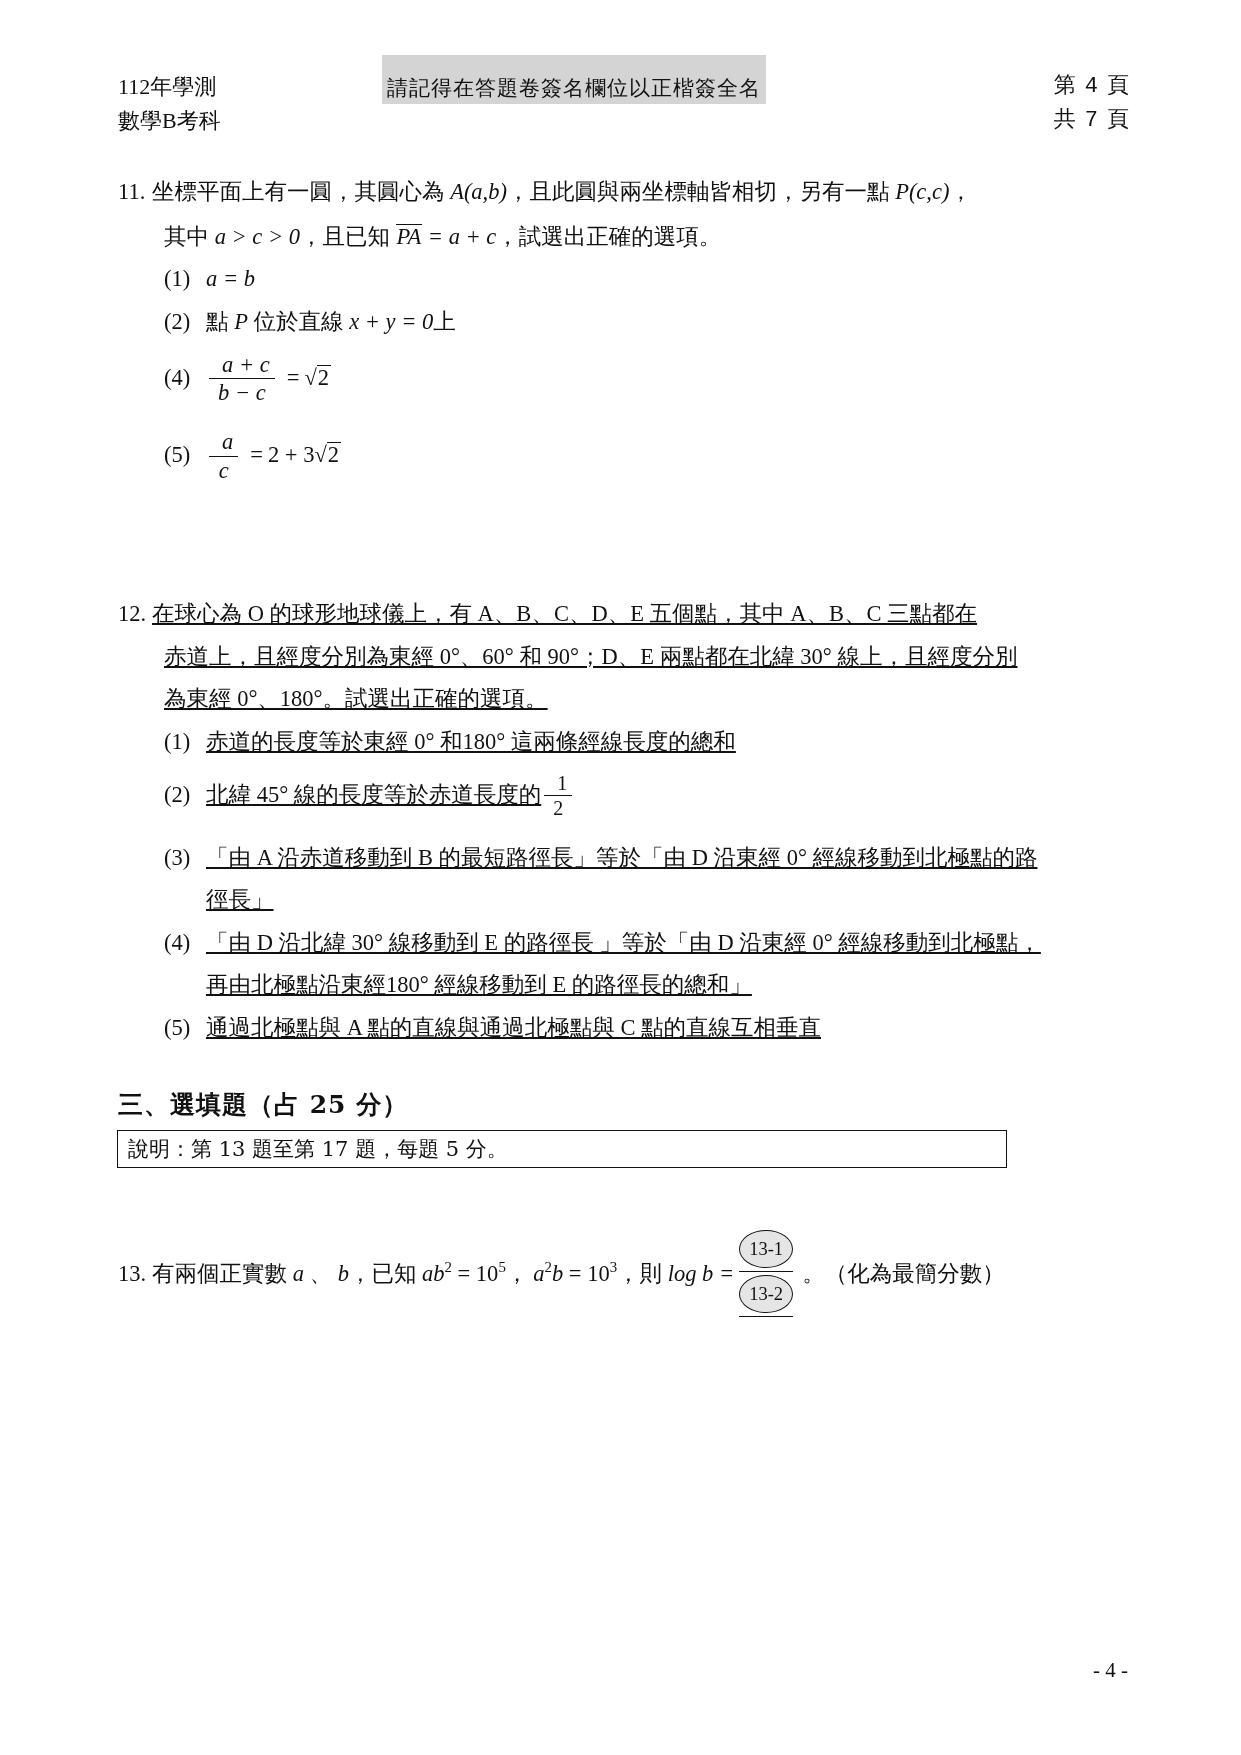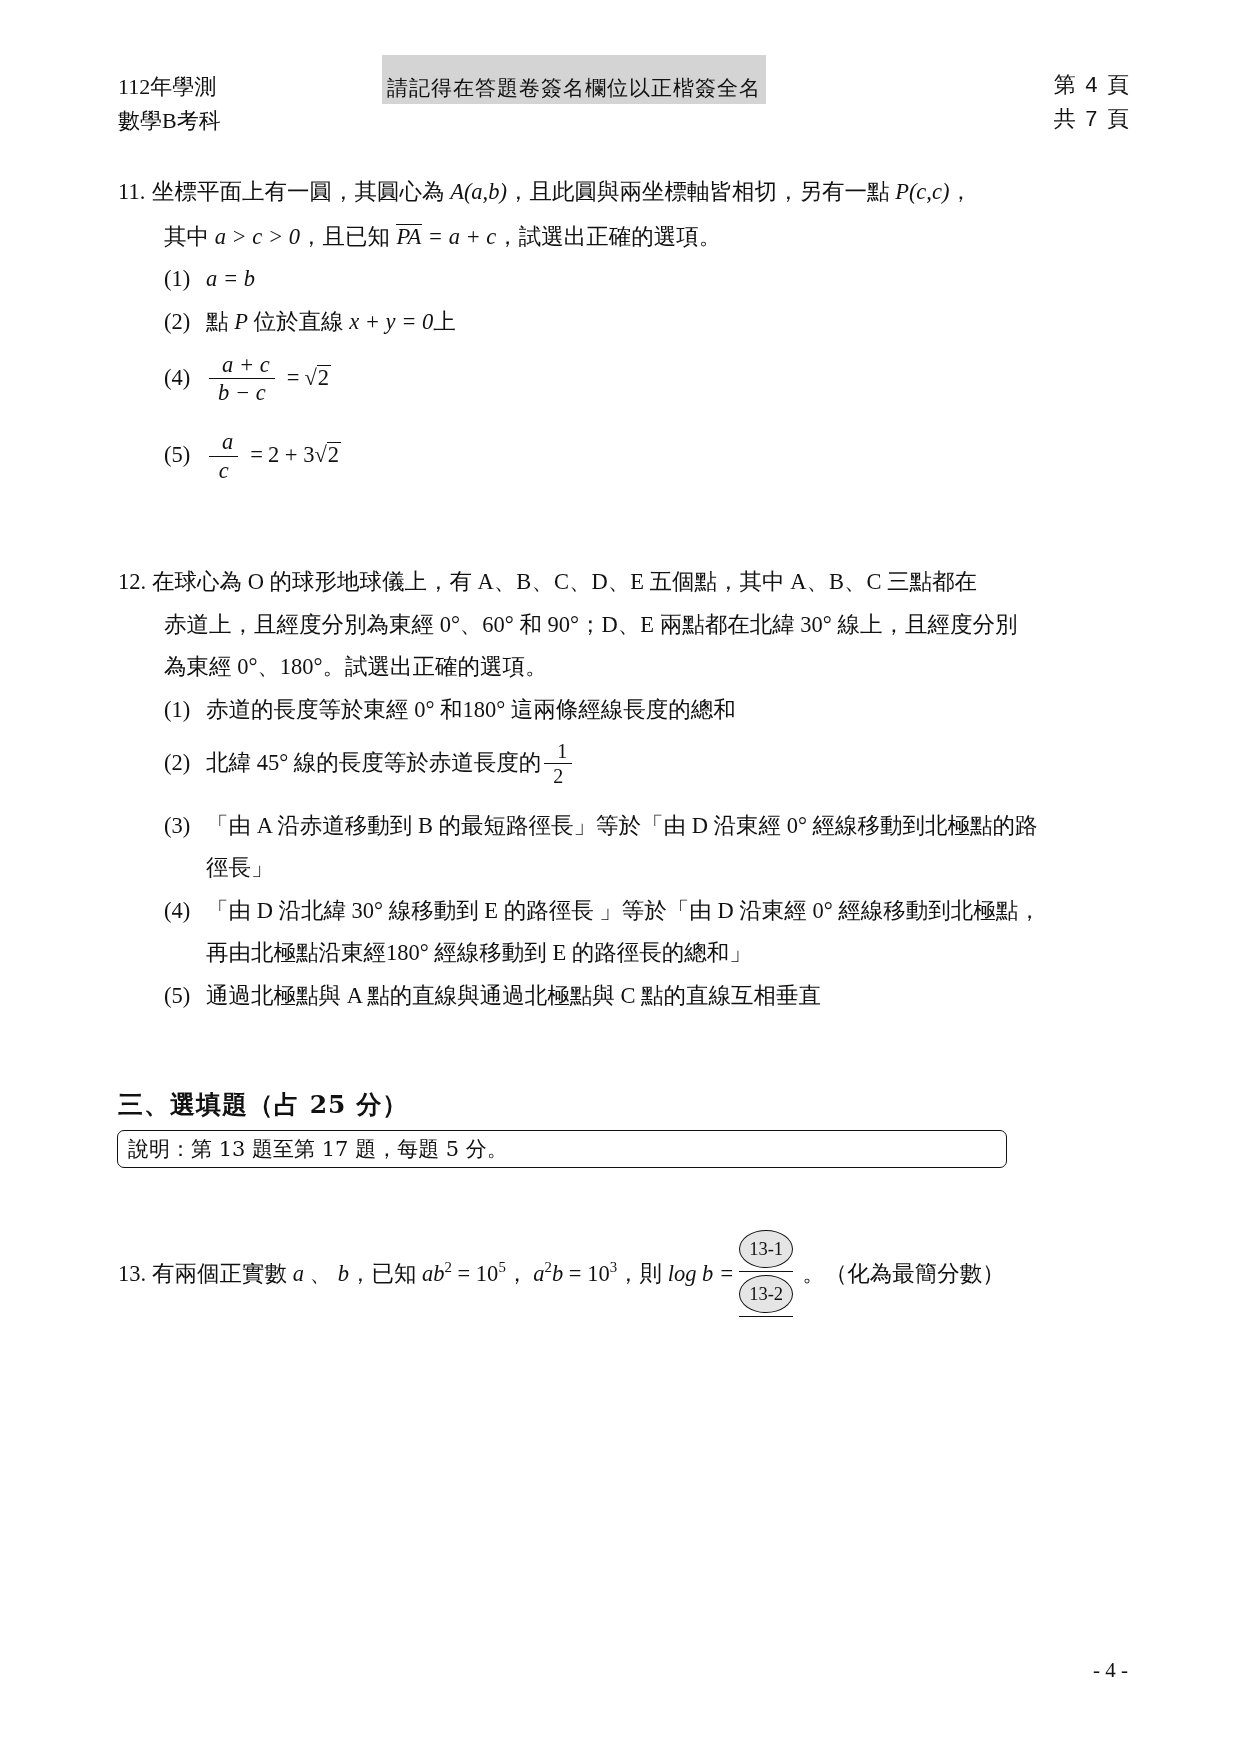--- a/index.html
+++ b/index.html
@@ -140,21 +140,21 @@
 
     <span class="line indent" style="margin-bottom:24px;">
       <span class="opt-label">(4)</span><span class="frac"><i class="m n">a + c</i><i class="m d">b − c</i></span><span class="spw"></span><span>=</span><span class="sp"></span><span class="sqrt"><span class="rad">√</span><span class="rnd">2</span></span>
     </span>
 
     <span class="line indent">
       <span class="opt-label">(5)</span><span class="frac"><i class="m n">a</i><i class="m d">c</i></span><span class="spw"></span><span>=</span><span class="sp"></span><span>2 + 3</span><span class="sqrt"><span class="rad">√</span><span class="rnd">2</span></span>
     </span>
   </div>
 
-  <div class="q" style="left:118px; top:558px; width:1020px;">
+  <div class="q" style="left:118px; top:590px; width:1020px;text-decoration:underline;">
 
     <span class="line">
       <span class="num-label">12.</span><span>在球心為 O 的球形地球儀上，有 A、B、C、D、E 五個點，其中 A、B、C 三點都在</span>
     </span>
     <span class="line indent">赤道上，且經度分別為東經 0°、60° 和 90°；D、E 兩點都在北緯 30° 線上，且經度分別</span>
     <span class="line indent">為東經 0°、180°。試選出正確的選項。</span>
 
     <span class="line indent">
       <span class="opt-label">(1)</span><span>赤道的長度等於東經 0° 和180° 這兩條經線長度的總和</span>
     </span>
@@ -173,21 +173,21 @@
     </span>
     <span class="line indent2">再由北極點沿東經180° 經線移動到 E 的路徑長的總和」</span>
 
     <span class="line indent">
       <span class="opt-label">(5)</span><span>通過北極點與 A 點的直線與通過北極點與 C 點的直線互相垂直</span>
     </span>
   </div>
 
   <div class="sec-head" style="top:1088px;">三、選填題（占 25 分）</div>
 
-  <div class="note-box" style="top:1130px; width:890px; height:38px;border-radius:7px;">
+  <div class="note-box" style="top:1130px; width:890px; height:38px;">
     <span>說明：第 13 題至第 17 題，每題 5 分。</span>
   </div>
 
   <div class="q" style="left:118px; top:1232px; width:1020px;">
     <span class="line" style="white-space:nowrap;">
       <span class="num-label">13.</span><span>有兩個正實數 </span><i class="m">a</i><span> 、 </span><i class="m">b</i><span>，已知 </span><i class="m">ab</i><sup class="ex">2</sup><span> = 10</span><sup class="ex">5</sup><span>，</span><span class="sp"></span><i class="m">a</i><sup class="ex">2</sup><i class="m">b</i><span> = 10</span><sup class="ex">3</sup><span>，則 </span><i class="m">log b =</i><span class="sp"></span><span class="ans-stack"><span class="top"><span class="oval">13-1</span></span><span class="bar"></span><span class="bot"><span class="oval">13-2</span></span><span class="rule2"></span></span><span class="spw"></span><span>。（化為最簡分數）</span>
     </span>
   </div>
 
   <div class="footer">- 4 -</div>

